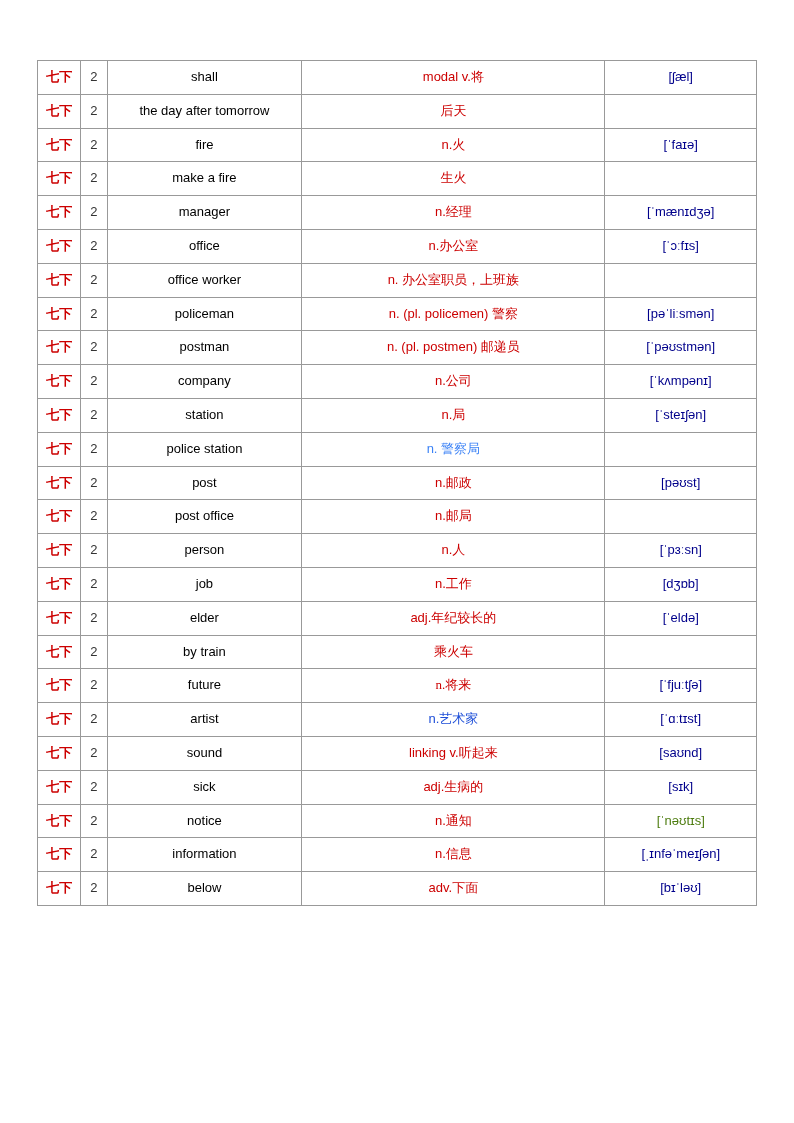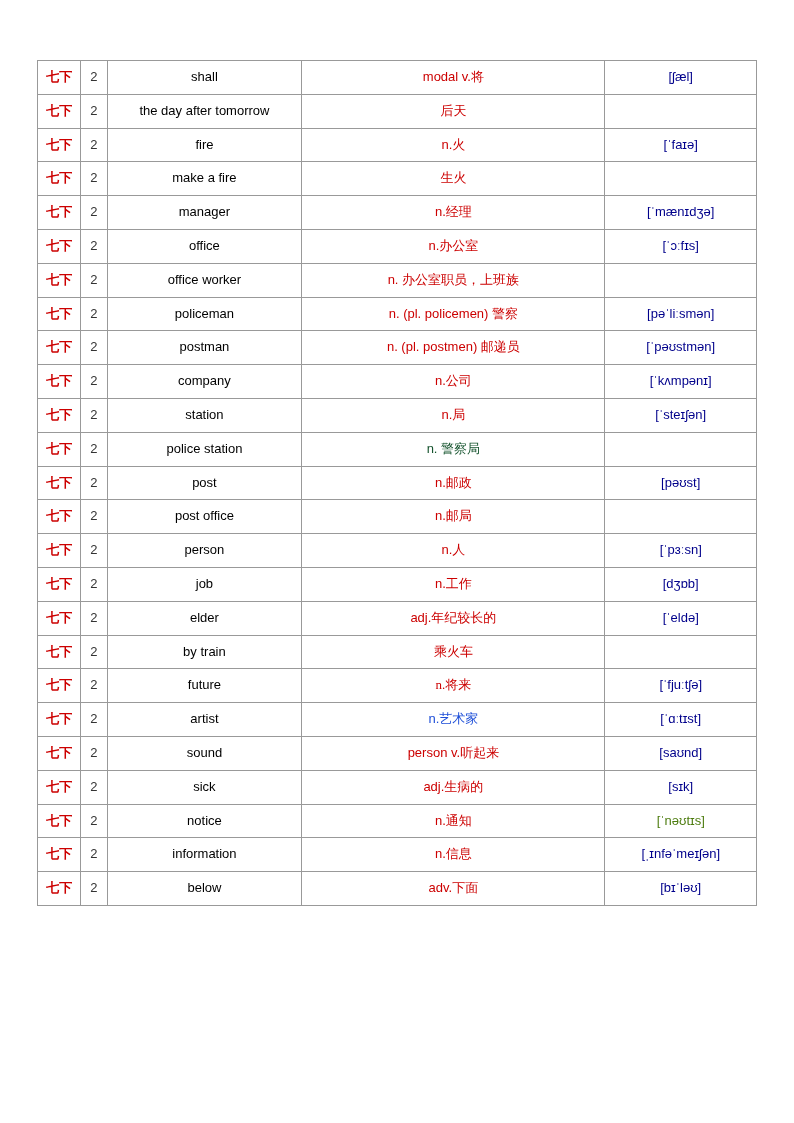--- a/index.html
+++ b/index.html
@@ -127,21 +127,21 @@
           <td class="col-grade" style="color: rgb(204, 0, 0); font-weight: bold;">七下</td>
           <td class="col-num">2</td>
           <td class="col-word">station</td>
           <td class="col-def" style="color: rgb(204, 0, 0);">n.局</td>
           <td class="col-pron" style="color: rgb(0, 0, 139);">[ˈsteɪʃən]</td>
         </tr>
         <tr>
           <td class="col-grade" style="color: rgb(204, 0, 0); font-weight: bold;">七下</td>
           <td class="col-num">2</td>
           <td class="col-word">police station</td>
-          <td class="col-def" style="color: #14532d;">n. 警察局</td>
+          <td class="col-def" style="color: #3b82f6;">n. 警察局</td>
           <td class="col-pron" style="color: rgb(0, 0, 139);"></td>
         </tr>
         <tr>
           <td class="col-grade" style="color: rgb(204, 0, 0); font-weight: bold;">七下</td>
           <td class="col-num">2</td>
           <td class="col-word">post</td>
           <td class="col-def" style="color: rgb(204, 0, 0);">n.邮政</td>
           <td class="col-pron" style="color: rgb(0, 0, 139);">[pəʊst]</td>
         </tr>
         <tr>
@@ -190,21 +190,21 @@
           <td class="col-grade" style="color: rgb(204, 0, 0); font-weight: bold;">七下</td>
           <td class="col-num">2</td>
           <td class="col-word">artist</td>
           <td class="col-def" style="color: #1d4ed8;">n.艺术家</td>
           <td class="col-pron" style="color: rgb(0, 0, 139);">[ˈɑːtɪst]</td>
         </tr>
         <tr>
           <td class="col-grade" style="color: rgb(204, 0, 0); font-weight: bold;">七下</td>
           <td class="col-num">2</td>
           <td class="col-word">sound</td>
-          <td class="col-def" style="color: rgb(204, 0, 0);">person v.听起来</td>
+          <td class="col-def" style="color: rgb(204, 0, 0);">linking v.听起来</td>
           <td class="col-pron" style="color: rgb(0, 0, 139);">[saʊnd]</td>
         </tr>
         <tr>
           <td class="col-grade" style="color: rgb(204, 0, 0); font-weight: bold;">七下</td>
           <td class="col-num">2</td>
           <td class="col-word">sick</td>
           <td class="col-def" style="color: rgb(204, 0, 0);">adj.生病的</td>
           <td class="col-pron" style="color: rgb(0, 0, 139);">[sɪk]</td>
         </tr>
         <tr>

